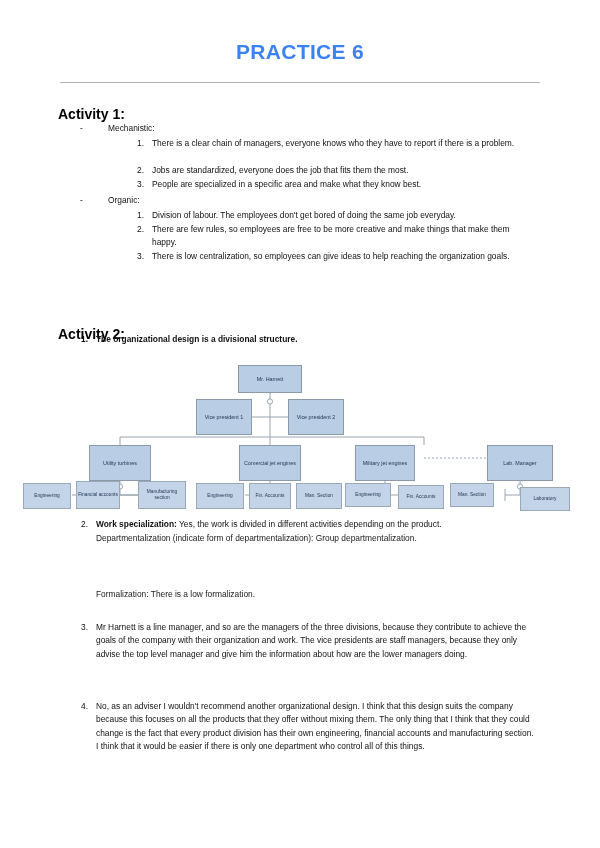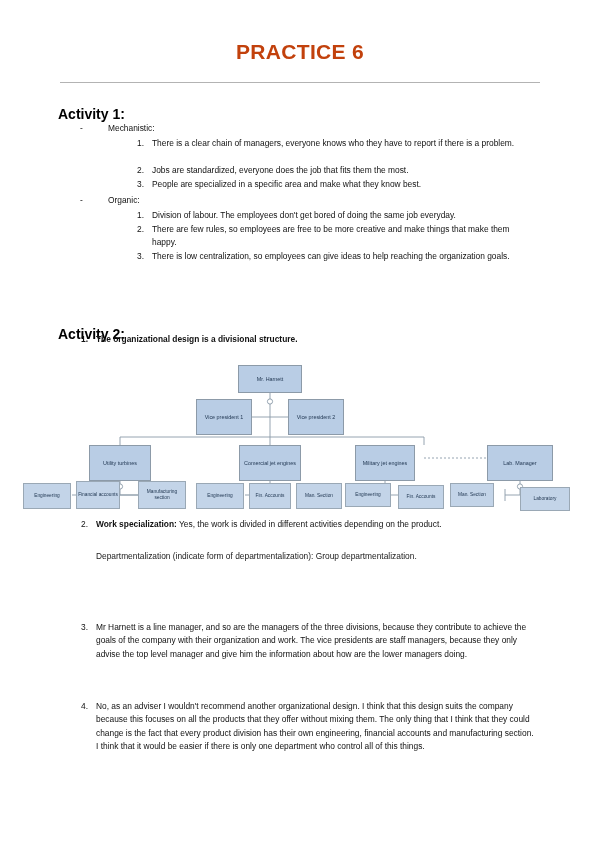--- a/index.html
+++ b/index.html
@@ -27,21 +27,21 @@
   
   .doc-title {
     position: absolute;
     left: 60px;
     top: 40px;
     width: 480px;
     text-align: center;
     font-size: 21px;
     font-weight: bold;
     letter-spacing: 0.3px;
-    color: #c2410c;
+    color: #3b82f6;
   }
   .title-rule {
     position: absolute;
     left: 60px;
     top: 82px;
     width: 480px;
     height: 1px;
     background: #b3b3b3;
   }
 
@@ -251,21 +251,22 @@
     <div class="node-box leaf" style="left:398px; top:130px; width:46px; height:24px;">Fin. Accounts</div>
     <div class="node-box leaf" style="left:450px; top:128px; width:44px; height:24px;">Man. Section</div>
 
     <div class="node-box leaf" style="left:520px; top:132px; width:50px; height:24px;">Laboratory</div>
   </div>
 
   <div class="num-item" style="left:74px; top:518px; width:450px;">
     <span class="num">2.</span>
     <span class="num-text" style="width:440px;"><b>Work specialization:</b><span> Yes, the work is divided in different activities depending on the product.</span></span>
   </div>
-  <div class="para" style="left:96px; top:550px; width:440px;">Departmentalization (indicate form of departmentalization): Group departmentalization.</div>
+  <div class="para" style="left:96px; top:532px; width:440px;">Departmentalization (indicate form of departmentalization): Group departmentalization.</div>
+  <div class="para" style="left:96px; top:588px; width:440px;">Formalization: There is a low formalization.</div>
 
   <div class="num-item" style="left:74px; top:621px; width:450px;">
     <span class="num">3.</span>
     <span class="num-text" style="width:440px; display:block;">Mr Harnett is a line manager, and so are the managers of the three divisions, because they contribute to achieve the goals of the company with their organization and work. The vice presidents are staff managers, because they only advise the top level manager and give him the information about how are the lower managers doing.</span>
   </div>
 
   <div class="num-item" style="left:74px; top:700px; width:450px;">
     <span class="num">4.</span>
     <span class="num-text" style="width:440px; display:block;">No, as an adviser I wouldn't recommend another organizational design. I think that this design suits the company because this focuses on all the products that they offer without mixing them. The only thing that I think that they could change is the fact that every product division has their own engineering, financial accounts and manufacturing section. I think that it would be easier if there is only one department who control all of this things.</span>
   </div>

